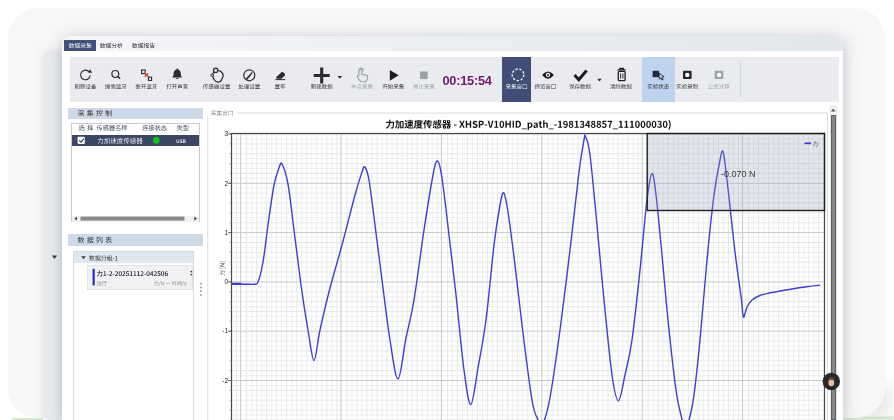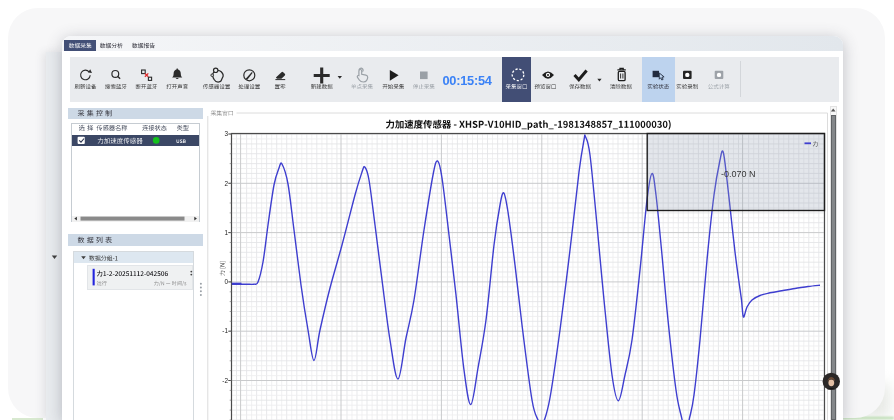--- a/index.html
+++ b/index.html
@@ -9,21 +9,21 @@
 <div class="abs" style="left:842px;top:417px;width:52px;height:2.4px;background:#b2d8a6;filter:blur(0.8px)"></div>
 <div class="abs" style="left:8px;top:8px;width:877px;height:410px;background:#f7f7f8;border-radius:30px"></div>
 <div class="abs" style="left:46px;top:52px;width:17px;height:368px;background:#e9ecef;box-shadow:-3px 0 8px rgba(70,75,90,.12)"></div>
 <div class="abs" style="left:62px;top:36.3px;width:781.3px;height:384px;background:#fff;border-radius:9px 9px 0 0;box-shadow:0 3px 16px rgba(55,60,75,.30)"></div>
 <div class="abs" style="left:62px;top:36.3px;width:781.3px;height:14.7px;background:linear-gradient(90deg,#f5f6f8,#e2e7ec);border-radius:9px 9px 0 0"></div>
 <div class="abs" style="left:64.3px;top:40.4px;width:31.7px;height:10.2px;background:#424f76"></div>
 <div class="abs" style="left:70px;top:56.5px;width:768.5px;height:45.5px;background:#e9ebee"></div>
 <div class="abs" style="left:739.5px;top:61px;width:1px;height:36px;background:#d3d6da"></div>
 <div class="abs" style="left:501.7px;top:56.5px;width:29.7px;height:45.5px;background:#424e75"></div>
 <div class="abs" style="left:642.4px;top:56.5px;width:32.2px;height:45.5px;background:#bdd3ee"></div>
-<div class="abs" style="left:442.5px;top:72.6px;width:120px;font-weight:bold;font-size:12.8px;color:#3b82f6;letter-spacing:-0.25px">00:15:54</div>
+<div class="abs" style="left:442.5px;top:72.6px;width:120px;font-weight:bold;font-size:12.8px;color:#701a75;letter-spacing:-0.25px">00:15:54</div>
 
 <div class="abs" style="left:68px;top:108px;width:134.5px;height:10.7px;background:#cdd9e6"></div>
 <div class="abs" style="left:71px;top:123px;width:129px;height:99px;background:#fff;border:1px solid #c6ccd2"></div>
 <div class="abs" style="left:72px;top:134.7px;width:127px;height:11.4px;background:#3b4765"></div>
 <div class="abs" style="left:72px;top:215.5px;width:127px;height:6.5px;background:#f1f1f1"></div>
 <div class="abs" style="left:68px;top:233.5px;width:134.5px;height:12.5px;background:#cdd9e6"></div>
 <div class="abs" style="left:72.5px;top:250.5px;width:121.5px;height:175px;background:#fff;border:1px solid #d5dade"></div>
 <div class="abs" style="left:73.5px;top:252.3px;width:119.5px;height:10.4px;background:#dde7f0"></div>
 <div class="abs" style="left:87px;top:265.3px;width:105.6px;height:24.3px;background:#eff1f2;border:1px solid #e2e5e8"></div>
 

